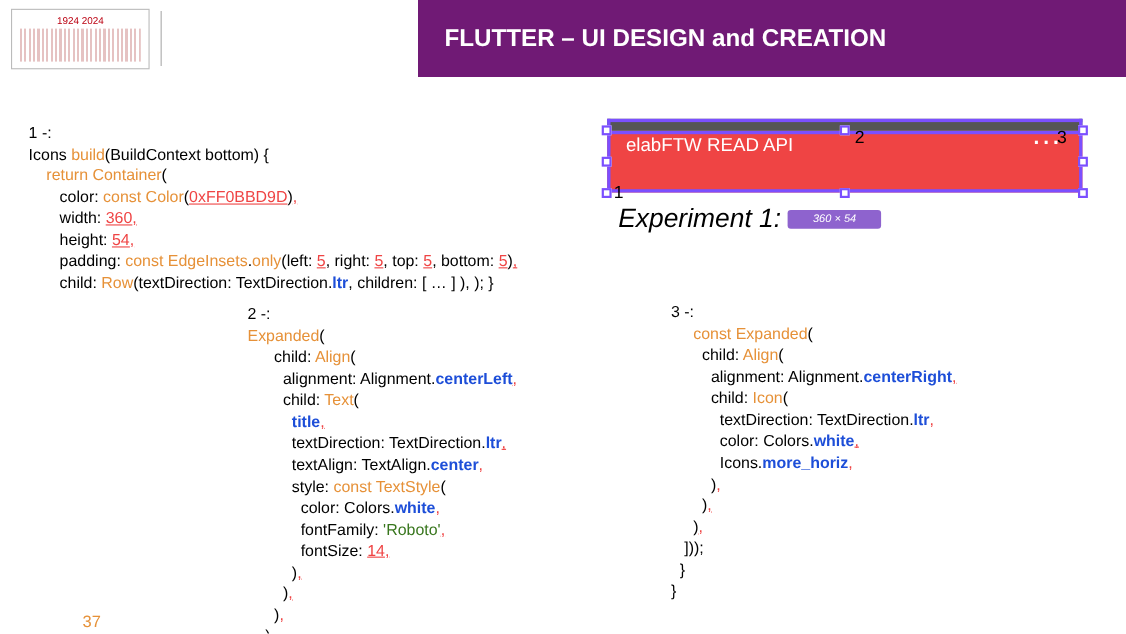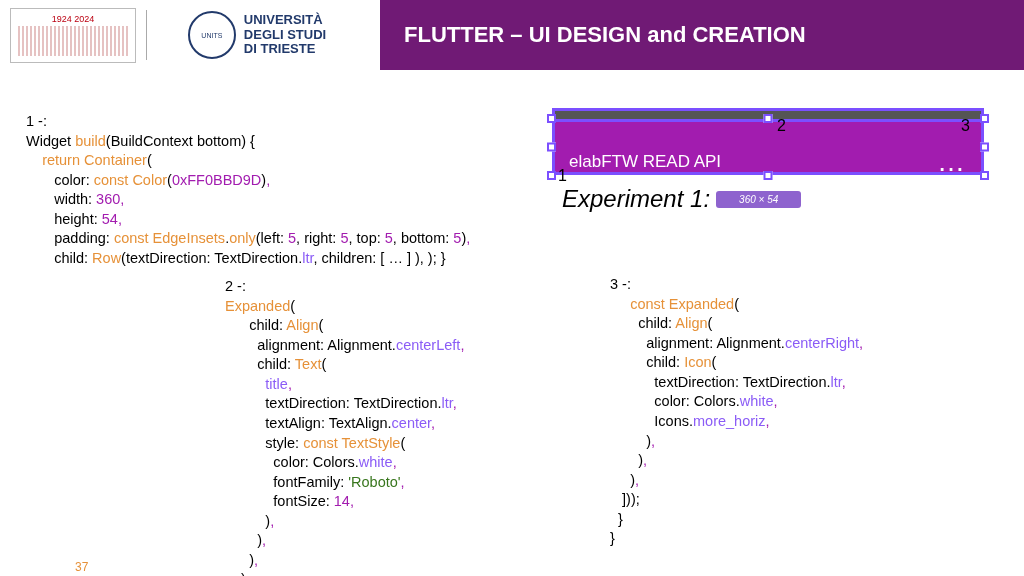--- a/index.html
+++ b/index.html
@@ -14,76 +14,68 @@
   .logo2 { width: 200px; height: 55px; display:flex; align-items:center; gap:8px; }
   .seal { width: 48px; height: 48px; border-radius: 50%; border: 2px solid #223a6b; display:flex;align-items:center;justify-content:center; font-size:7px; color:#223a6b;}
   .uni-text { color:#223a6b; font-weight:700; font-size:13px; line-height:1.15; }
   .title-bar { flex: 1; background: #701a75; display: flex; align-items: center; padding-left: 24px; }
   .title-bar .title { color:#fff; font-weight:700; font-size:22px; }
 
   .content { position: relative; padding: 40px 20px 0 20px; }
   .code { font-family: Arial, sans-serif; font-size: 14.5px; line-height: 1.35; }
   .code pre { font-family: inherit; white-space: pre; }
   .kw-orange { color: #e69138; }
-  .kw-blue   { color: #a21caf; }
-  .kw-purple { color: #8b5cf6; }
+  .kw-blue   { color: #ef4444; text-decoration: underline; }
+  .kw-purple { color: #1d4ed8; font-weight: bold; }
   .kw-green  { color: #38761d; }
 
   .block1 { position:absolute; top: 42px; left: 26px; }
   .block2 { position:absolute; top: 207px; left: 225px; }
   .block3 { position:absolute; top: 205px; left: 610px; }
 
   .preview { position:absolute; top: 38px; left: 552px; width: 432px; }
   .phone-top { height: 11px; background: #555; border:3px solid #7b4fff; border-bottom:none;}
   .widget-wrap { position: relative; }
-  .teal-box { background:#a21caf; border:3px solid #7b4fff; height:56px; display:flex; align-items:flex-end; padding:0 14px; color:#fff; font-size:17px; position:relative; }
+  .teal-box { background:#ef4444; border:3px solid #7b4fff; height:56px; display:flex; align-items:flex-start; padding:0 14px; color:#fff; font-size:17px; position:relative; }
   .teal-box .txt { flex:1; }
   .dots { font-size:28px; letter-spacing:2px; line-height:0; padding-bottom:10px;}
   .handle { position:absolute; width:9px; height:9px; background:#fff; border:2px solid #7b4fff; }
   .h-tl{top:-5px;left:-5px} .h-tr{top:-5px;right:-5px} .h-bl{bottom:-5px;left:-5px} .h-br{bottom:-5px;right:-5px}
   .h-ml{top:50%;left:-5px;transform:translateY(-50%)} .h-mr{top:50%;right:-5px;transform:translateY(-50%)}
   .h-tc{top:-5px;left:50%;transform:translateX(-50%)} .h-bc{bottom:-5px;left:50%;transform:translateX(-50%)}
   .lbl { position:absolute; font-size:16px; color:#000; }
   .lbl1 { left:6px; top:48px; }
   .lbl2 { left:225px; top:-2px; }
   .lbl3 { left:409px; top:-2px; }
   .exp-row { display:flex; align-items:center; margin-top:10px; margin-left:10px; font-size:24px;font-style:italic; }
   .badge { background:#8e63ce; color:#fff; font-size:10px; padding:3px 23px; border-radius:3px; margin-left:6px;}
 
-  .page-num { position:absolute; bottom: 2px; left: 75px; color:#e69138; font-size:12px; }
+  .page-num { position:absolute; bottom: 2px; left: 75px; color:#e69138; font-size:15px; }
 </style>
 </head>
 <body>
 
 <div class="header">
   <div class="logos">
     <div class="logo-box logo1">
       <div class="yrs">1924   2024</div>
       <div class="pic"></div>
     </div>
     <div class="divider"></div>
-    <div class="logo-box logo2">
-      <div class="seal">UNITS</div>
-      <div class="uni-text">
-        <div>UNIVERSITÀ</div>
-        <div>DEGLI STUDI</div>
-        <div>DI TRIESTE</div>
-      </div>
-    </div>
   </div>
   <div class="title-bar">
     <div class="title">FLUTTER – UI DESIGN and CREATION</div>
   </div>
 </div>
 
 <div class="content">
 
   <div class="block1 code">
 <pre><span>1 -:</span>
-<span>Widget </span><span class="kw-orange">build</span><span>(BuildContext bottom) {</span>
+<span>Icons </span><span class="kw-orange">build</span><span>(BuildContext bottom) {</span>
 <span>    </span><span class="kw-orange">return </span><span class="kw-orange">Container</span><span>(</span>
 <span>       color: </span><span class="kw-orange">const </span><span class="kw-orange">Color</span><span>(</span><span class="kw-blue">0xFF0BBD9D</span><span>)</span><span class="kw-blue">,</span>
 <span>       width: </span><span class="kw-blue">360</span><span class="kw-blue">,</span>
 <span>       height: </span><span class="kw-blue">54</span><span class="kw-blue">,</span>
 <span>       padding: </span><span class="kw-orange">const </span><span class="kw-orange">EdgeInsets</span><span>.</span><span class="kw-orange">only</span><span>(left: </span><span class="kw-blue">5</span><span>, right: </span><span class="kw-blue">5</span><span>, top: </span><span class="kw-blue">5</span><span>, bottom: </span><span class="kw-blue">5</span><span>)</span><span class="kw-blue">,</span>
 <span>       child: </span><span class="kw-orange">Row</span><span>(textDirection: TextDirection.</span><span class="kw-purple">ltr</span><span>, children: [ … ] ), ); }</span></pre>
   </div>
 
   <div class="block2 code">
 <pre><span>2 -:</span>

